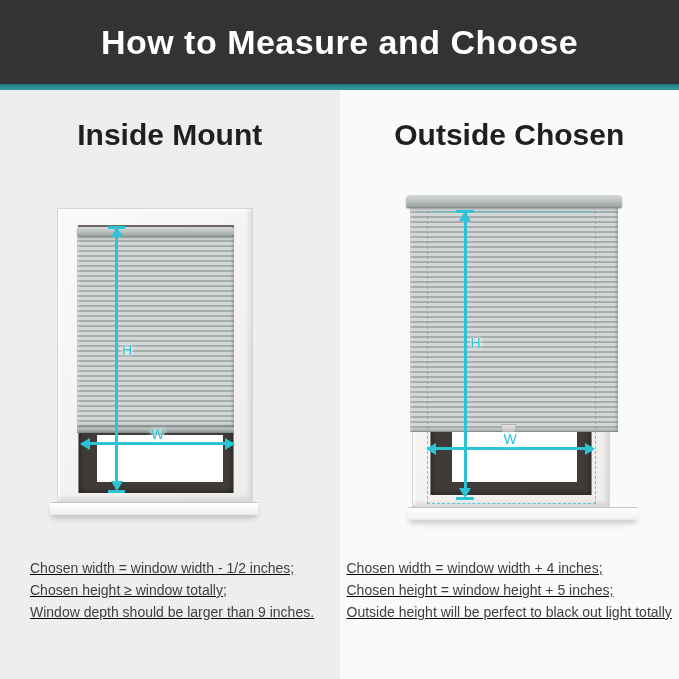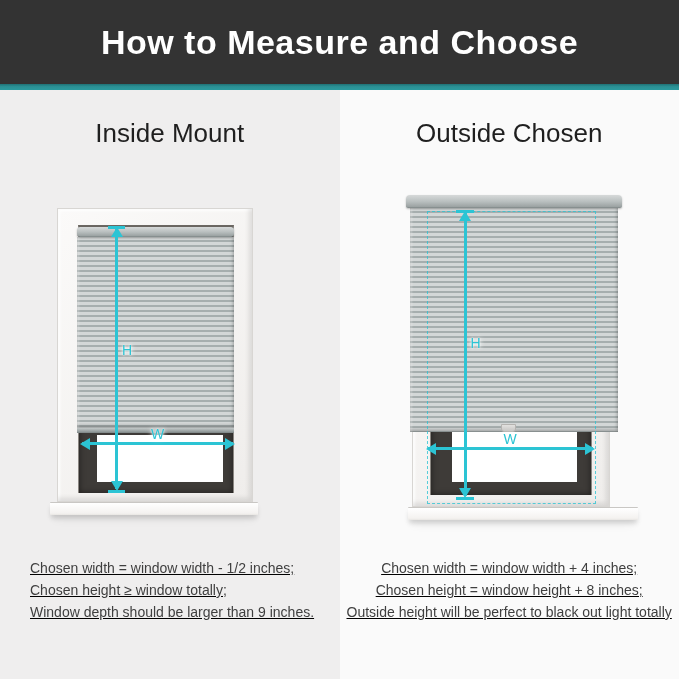--- a/index.html
+++ b/index.html
@@ -18,21 +18,21 @@
   .hdr{height:84px;background:var(--header-bg);display:flex;align-items:center;justify-content:center;}
   .hdr h1{color:#fff;font-size:34px;font-weight:bold;letter-spacing:.5px;}
   .teal-bar{height:6px;background:linear-gradient(180deg,#1f7276,var(--accent-teal) 45%,#2b9a9e);}
 
   
   .content{display:flex;height:589px;}
   .panel{position:relative;width:339.5px;height:589px;}
   .panel.left{background:var(--panel-left-bg);}
   .panel.right{background:var(--panel-right-bg);}
   .panel h2{position:absolute;top:28px;left:0;width:100%;text-align:center;
-    font-size:26px;font-weight:normal;color:#1f1f1f;}
+    font-size:30px;font-weight:bold;color:#1f1f1f;}
 
   
   .win-frame{position:absolute;background:linear-gradient(135deg,#fbfaf9, #efedeb);
     border:1px solid #d8d6d3;
     box-shadow:inset -3px -3px 5px rgba(0,0,0,.10), inset 2px 2px 3px rgba(255,255,255,.9);
     z-index:1;}
   .win-opening{position:absolute;background:var(--reveal-dark);
     border-top:2px solid #6b6762;border-left:1px solid #8a8681;border-right:1px solid #8a8681;
     box-shadow:inset 0 0 6px rgba(0,0,0,.5);z-index:2;}
   .glass{position:absolute;background:#ffffff;z-index:3;}
@@ -146,21 +146,21 @@
 
         <div class="mlab center" style="left:88px;top:341px;width:165px;">W</div>
         <div class="ah" style="left:88px;top:357px;width:165px;">
           <i class="lf"></i>
           <i class="rt"></i>
         </div>
 
         <div class="sill" style="left:68px;top:417px;width:230px;height:13px;"></div>
       </div>
 
-      <div class="notes" style="left:7px;top:467px;text-align:center;">
+      <div class="notes" style="left:7px;top:467px;">
         <p>Chosen width = window width + 4 inches;</p>
-        <p>Chosen height = window height + 8 inches;</p>
+        <p>Chosen height = window height + 5 inches;</p>
         <p>Outside height will be perfect to black out light totally</p>
       </div>
     </section>
 
   </div>
 </div>
 
 </body></html>

